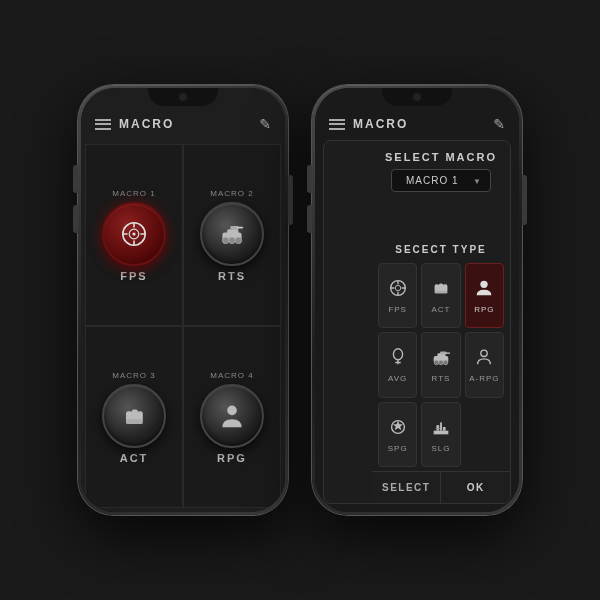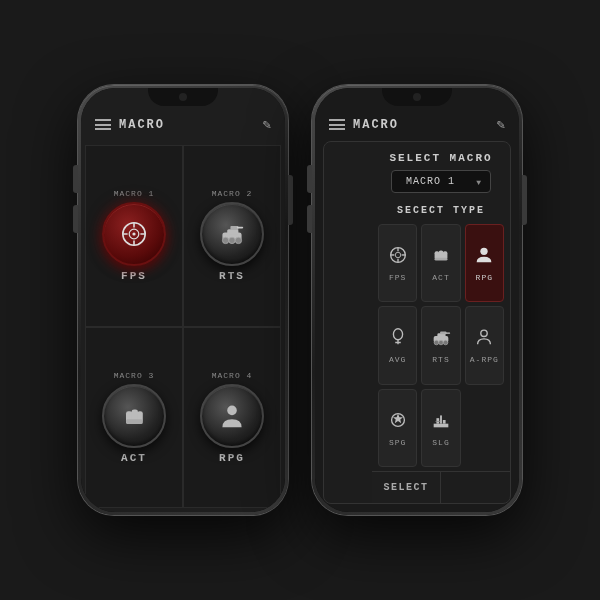--- a/index.html
+++ b/index.html
@@ -11,21 +11,20 @@
       align-items: center;
       justify-content: center;
       font-family: 'Arial', sans-serif;
       overflow: hidden;
     }
 
     .scene {
       display: flex;
       gap: 24px;
       align-items: center;
-      font-family: Liberation Mono, monospace;
     }
 
     
     .phone {
       width: 210px;
       height: 430px;
       background: linear-gradient(145deg, #4a4a4a, #1c1c1c, #3a3a3a);
       border-radius: 36px;
       padding: 3px;
       box-shadow:
@@ -238,20 +237,21 @@
       color: #888;
     }
 
     .select-type-label {
       text-align: center;
       font-size: 10px;
       color: #ccc;
       letter-spacing: 2px;
       font-weight: bold;
       padding: 4px 0;
+      margin-top: 40px;
     }
 
     .type-grid {
       display: grid;
       grid-template-columns: repeat(3, 1fr);
       gap: 4px;
       padding: 4px 6px;
       flex: 1;
     }
 
@@ -562,20 +562,21 @@
                 </svg>
               </div>
               <span class="type-cell-label">SLG</span>
             </div>
 
 
           </div>
 
           <div class="dialog-footer">
             <div class="footer-btn">SELECT</div>
+            <div class="footer-btn ok">OK</div>
           </div>
         </div>
 
       </div>
     </div>
   </div>
 
 </div>
 
 </body></html>

